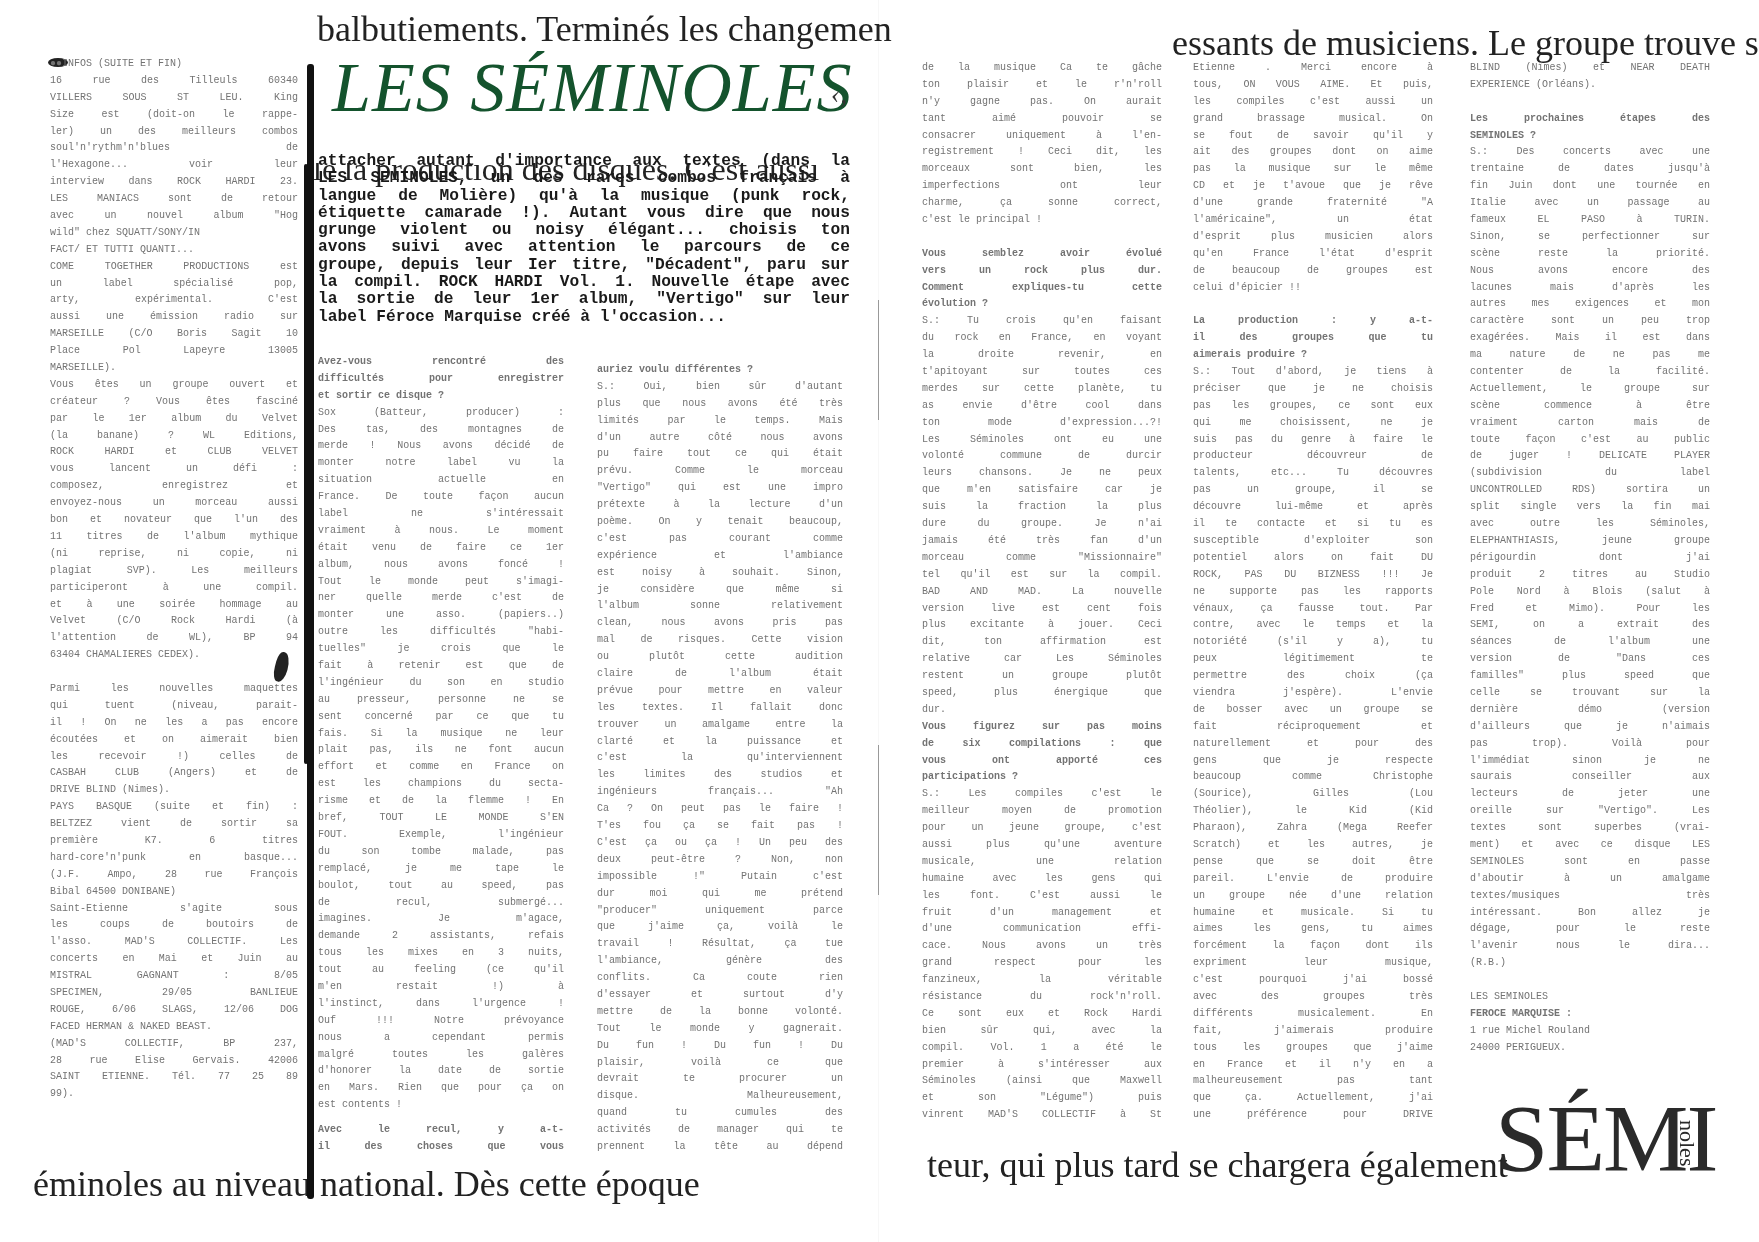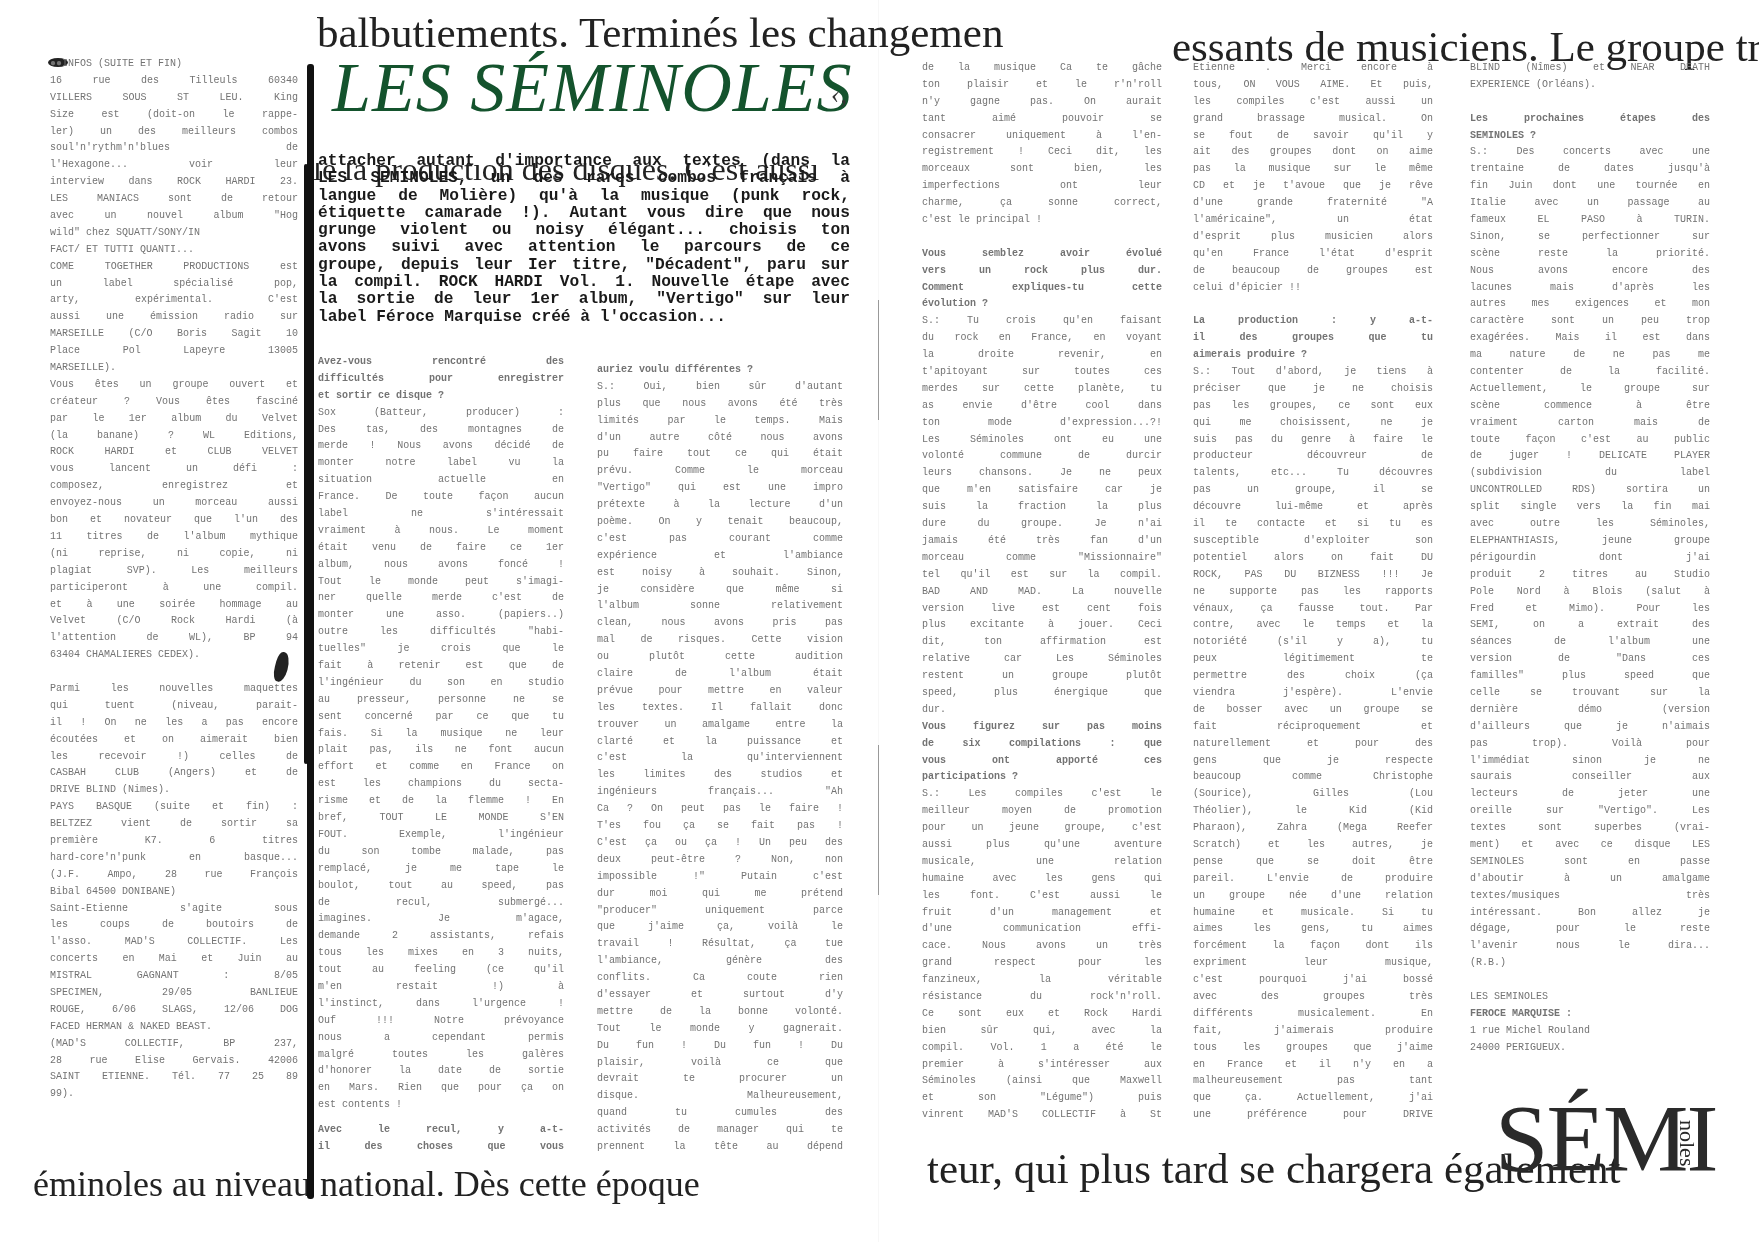--- a/index.html
+++ b/index.html
@@ -12,21 +12,21 @@
   .col .gap { display: block; height: 16.9px; }
   .col .gap-s { display: block; height: 8px; }
   .intro { position: absolute; left: 318px; top: 153px; width: 532px; font-family: "Liberation Mono", "DejaVu Sans Mono", monospace; font-size: 16.2px; line-height: 17.3px; font-weight: bold; color: #1a1a1a; }
   .intro .ln { display: block; white-space: nowrap; text-align: justify; text-align-last: justify; height: 17.3px; }
   .intro .ln.last { text-align-last: left; }
   .torn { position: absolute; left: 307px; top: 64px; width: 7px; height: 1135px; background: #111; border-radius: 3px; }
   .torn:before { content: ""; position: absolute; left: -3px; top: 100px; width: 4px; height: 600px; background: #111; border-radius: 2px; }
   .blob { position: absolute; background: #222; }
   .title-seminoles { left: 332px; top: 48px; font-size: 70px; font-style: italic; letter-spacing: 1px; color: #14532d; }
   .title-tail { left: 831px; top: 78px; font-size: 28px; font-style: italic; color: #333; }
-  .strip { font-size: 43px; }
+  .strip { font-size: 36px; }
   .semi-logo { left: 1495px; top: 1083px; font-size: 96px; color: #2a2a2a; letter-spacing: -2px; }
   .noles { position: absolute; left: 1700px; top: 1120px; font-family: "Liberation Serif", serif; font-size: 22px; transform: rotate(90deg); transform-origin: left top; color: #2a2a2a; }
   .under-title { left: 313px; top: 117px; font-size: 32px; color: #222; clip-path: inset(12px 0 0 0); margin-top: 34px; }
   .center-fold { position: absolute; left: 878px; top: 0; width: 1px; height: 1242px; background: rgba(0,0,0,0.03); }
   .tick { position: absolute; left: 878px; width: 1px; background: #999; }
 </style>
 </head>
 <body>
 
 <div class="center-fold"></div>

